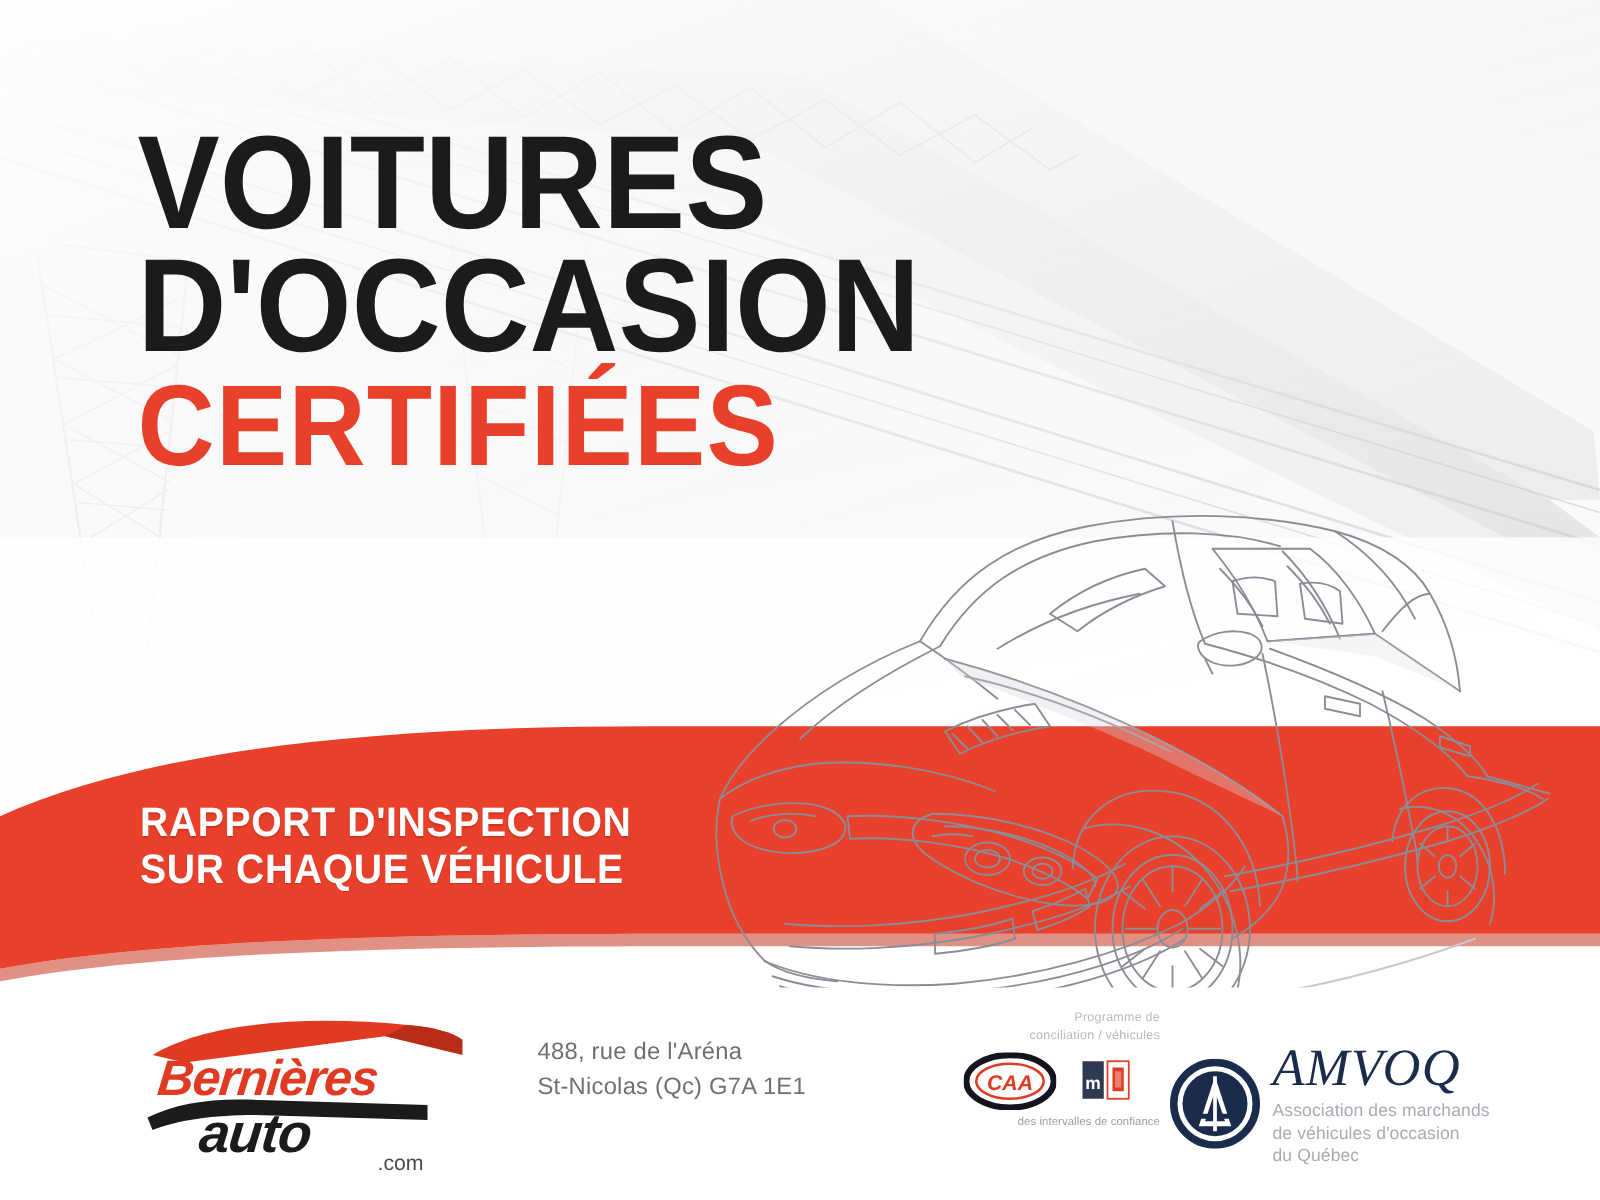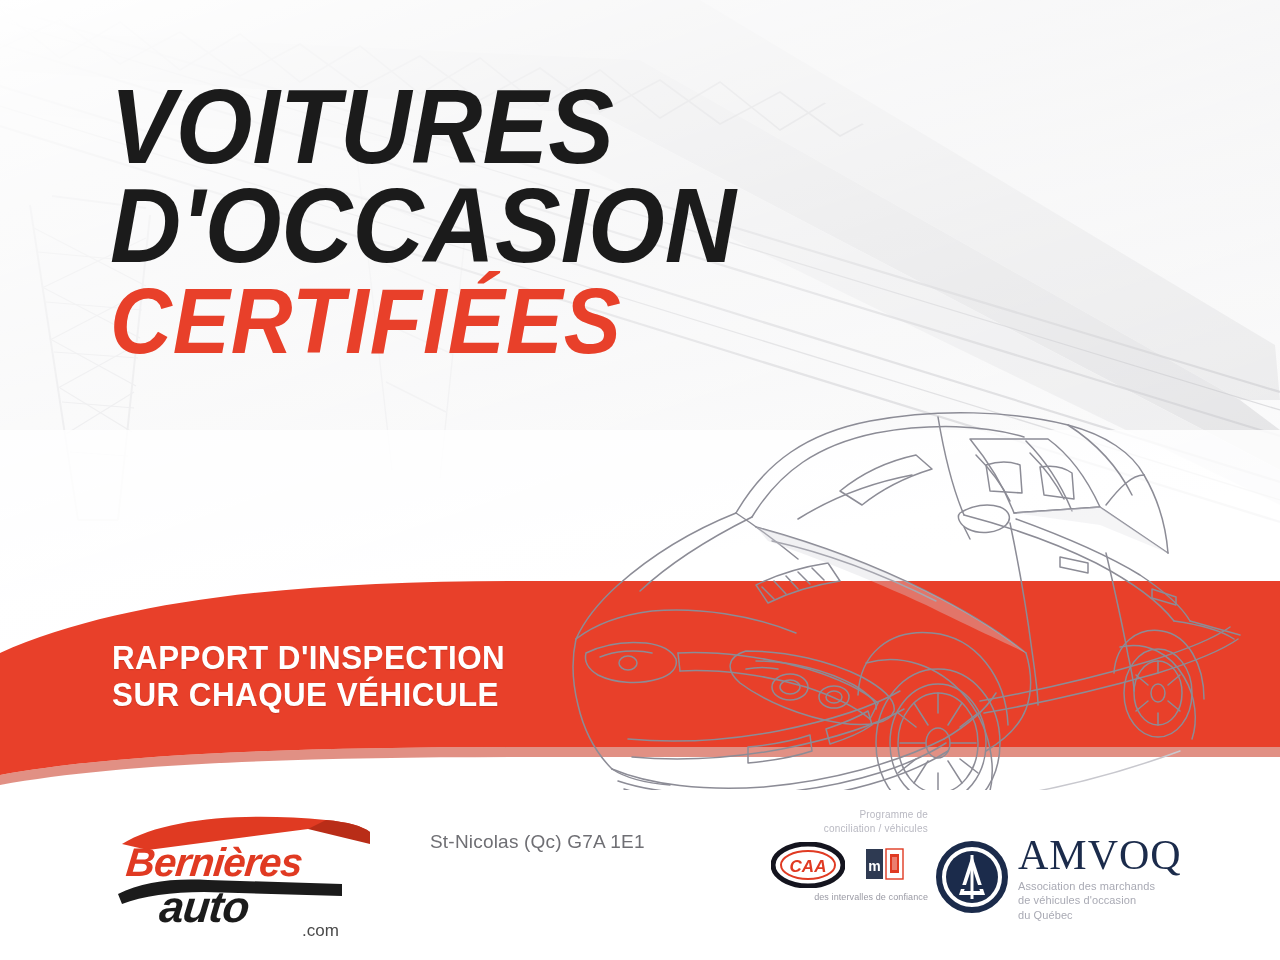--- a/index.html
+++ b/index.html
@@ -25,24 +25,23 @@
     left:0; top:0;
     width:1280px; height:800px;
     z-index:0;
   }
   .bg-photo svg { display:block; width:100%; height:100%; }
 
   
   .headline {
     position:absolute;
     left:110px;
-    top:80px;
+    top:100px;
     z-index:6;
     line-height:0.88;
-    font-style:italic;
   }
   .hl-line {
     display:block;
     font-family:"Liberation Sans", sans-serif;
     font-weight:bold;
     letter-spacing:-1px;
     white-space:nowrap;
     transform:scaleX(0.93);
     transform-origin:left center;
   }
@@ -183,25 +182,26 @@
   }
   .amvoq-mark { width:72px; height:72px; flex:0 0 auto; }
   .amvoq-mark svg { display:block; width:100%; height:100%; }
   .amvoq-text { padding-top:2px; }
   .amvoq-name {
     font-family:"Liberation Serif", serif;
     font-size:42px;
     color:#1b2b4b;
     letter-spacing:1px;
     line-height:1;
+    font-style:italic;
   }
   .amvoq-sub {
     margin-top:3px;
     color:#a9aab4;
-    font-size:11px;
+    font-size:14px;
     line-height:1.3;
     letter-spacing:0.1px;
   }
   .amvoq-sub span { display:block; }
 </style>
 </head>
 <body>
 
 <div id="ad">
 
@@ -457,20 +457,21 @@
 
         <path d="M6,84 C30,72 60,68 96,70 L230,74 L230,86 L92,82 C60,82 30,86 10,94 Z" fill="#1b1b1b"></path>
 
         <text x="58" y="112" font-family="Liberation Sans, sans-serif" font-size="44" font-weight="bold" font-style="italic" fill="#1b1b1b" letter-spacing="-1" transform="skewX(-6)">auto</text>
 
         <text x="190" y="126" font-family="Liberation Sans, sans-serif" font-size="17" font-weight="normal" fill="#4a4a4a">.com</text>
       </svg>
     </div>
 
     <div class="address">
+      <span class="line">488, rue de l'Aréna</span>
       <span class="line">St-Nicolas (Qc)  G7A 1E1</span>
     </div>
 
     <div class="caa-block">
       <div class="caa-top">
         <span>Programme de</span>
         <span>conciliation / véhicules</span>
       </div>
       <div class="caa-marks">
 

